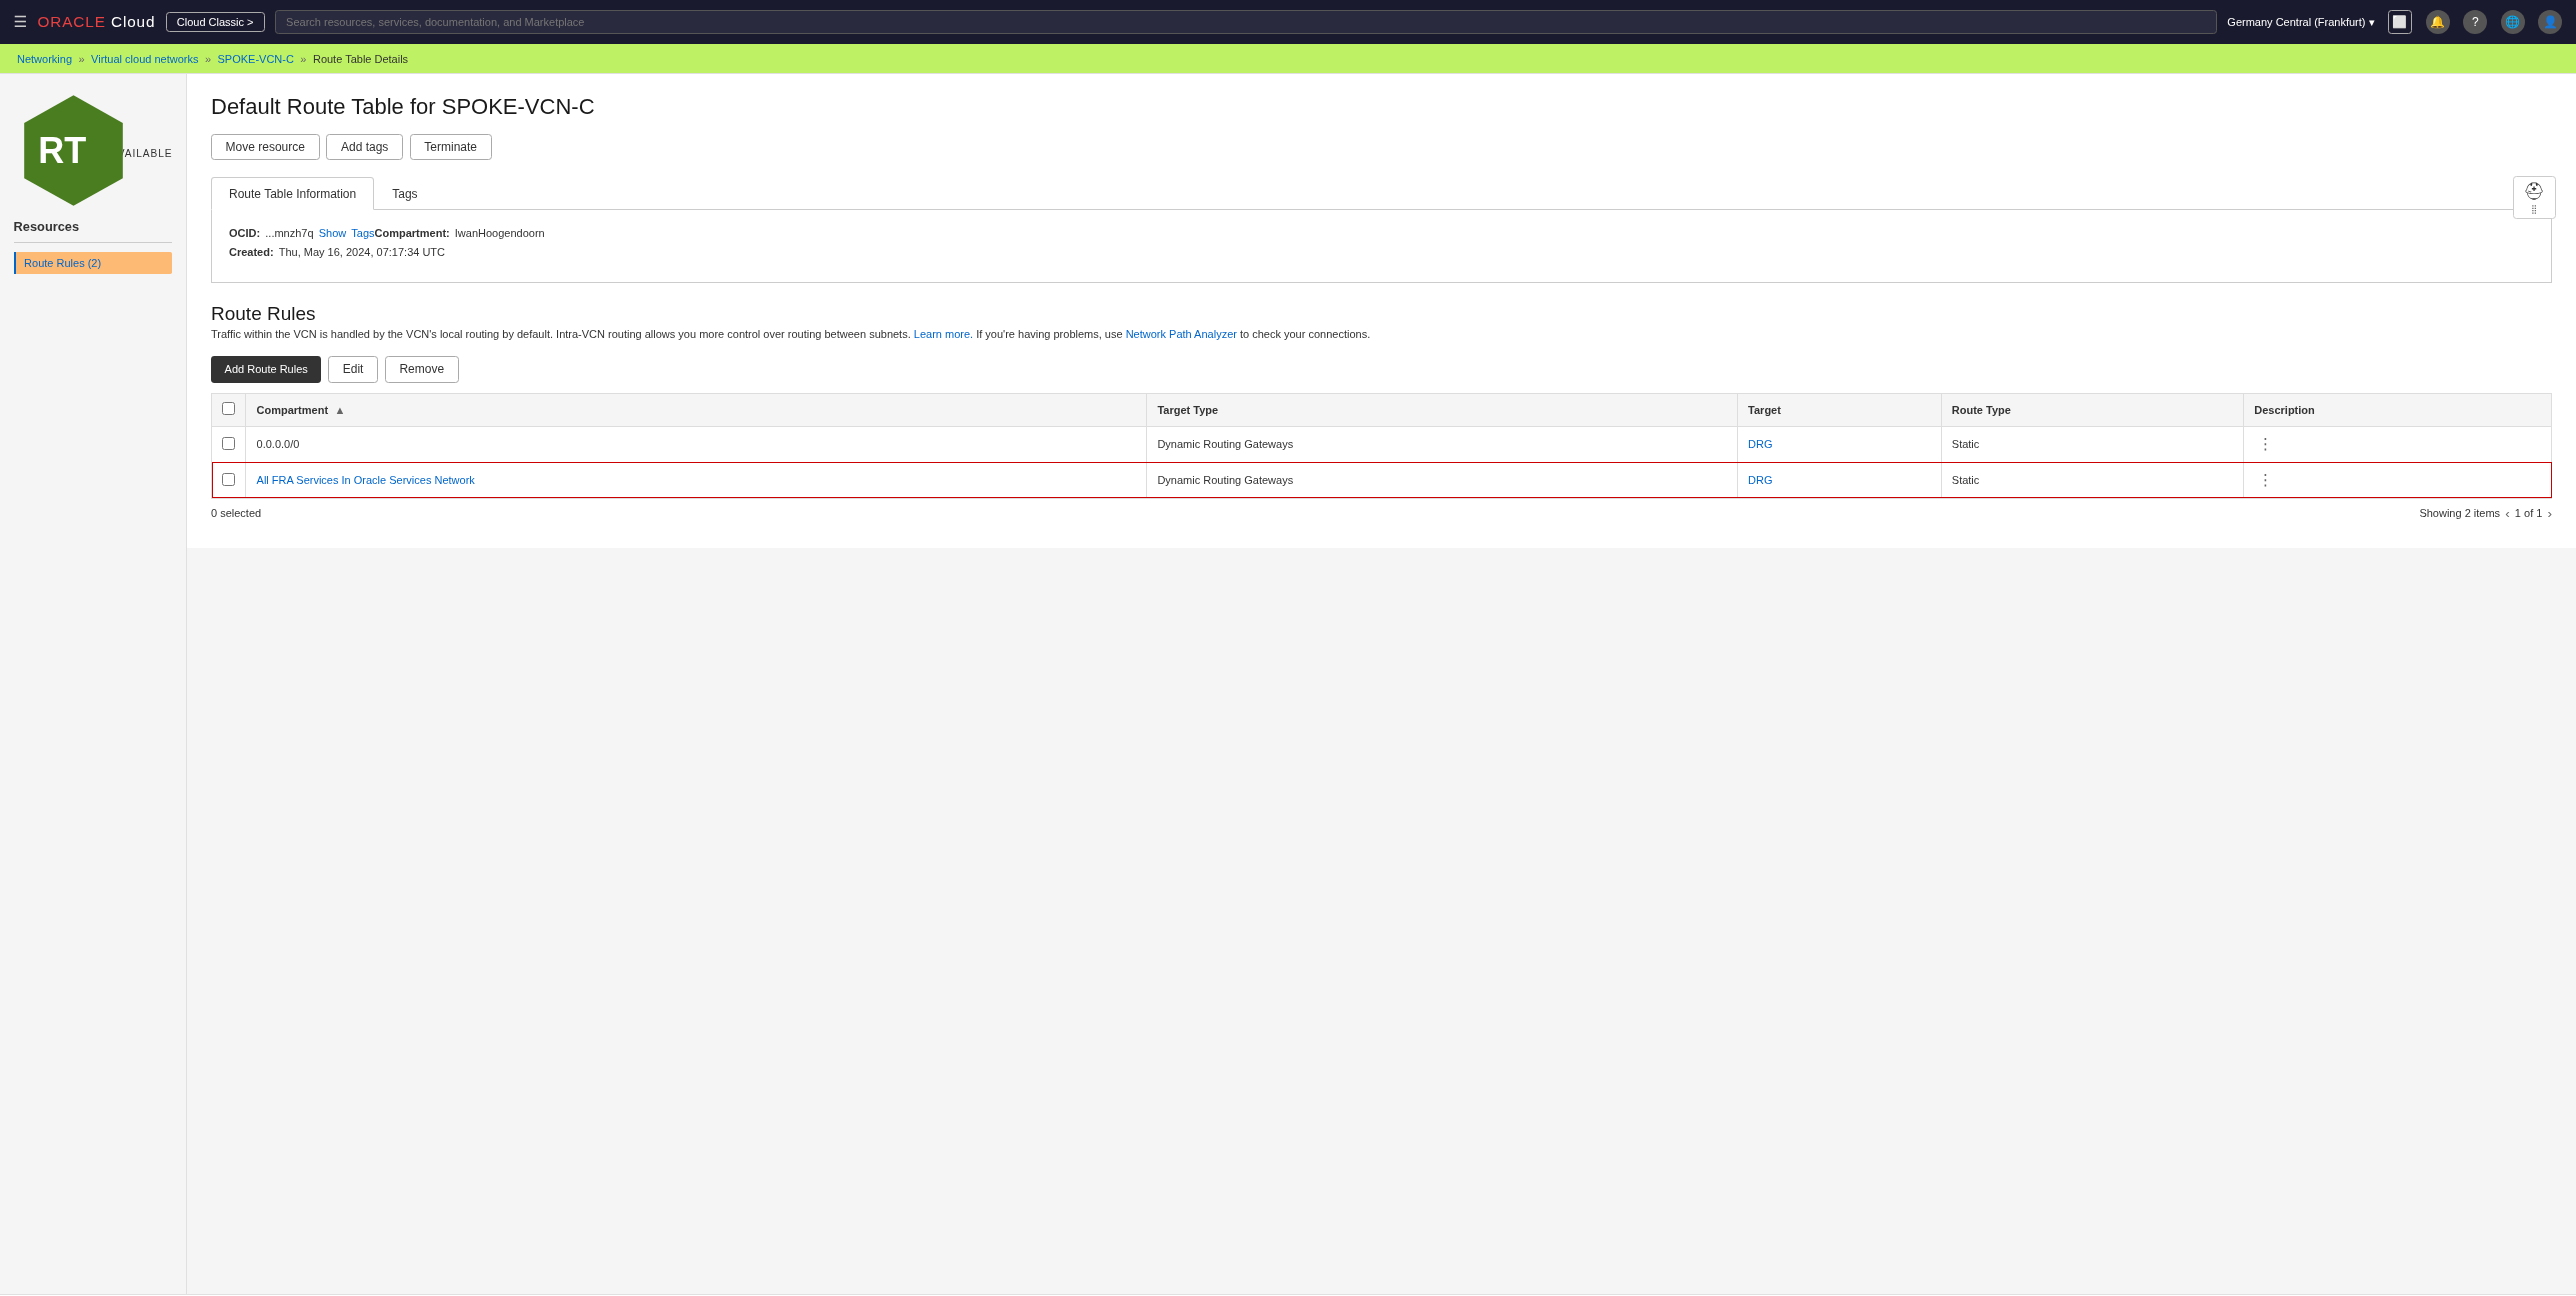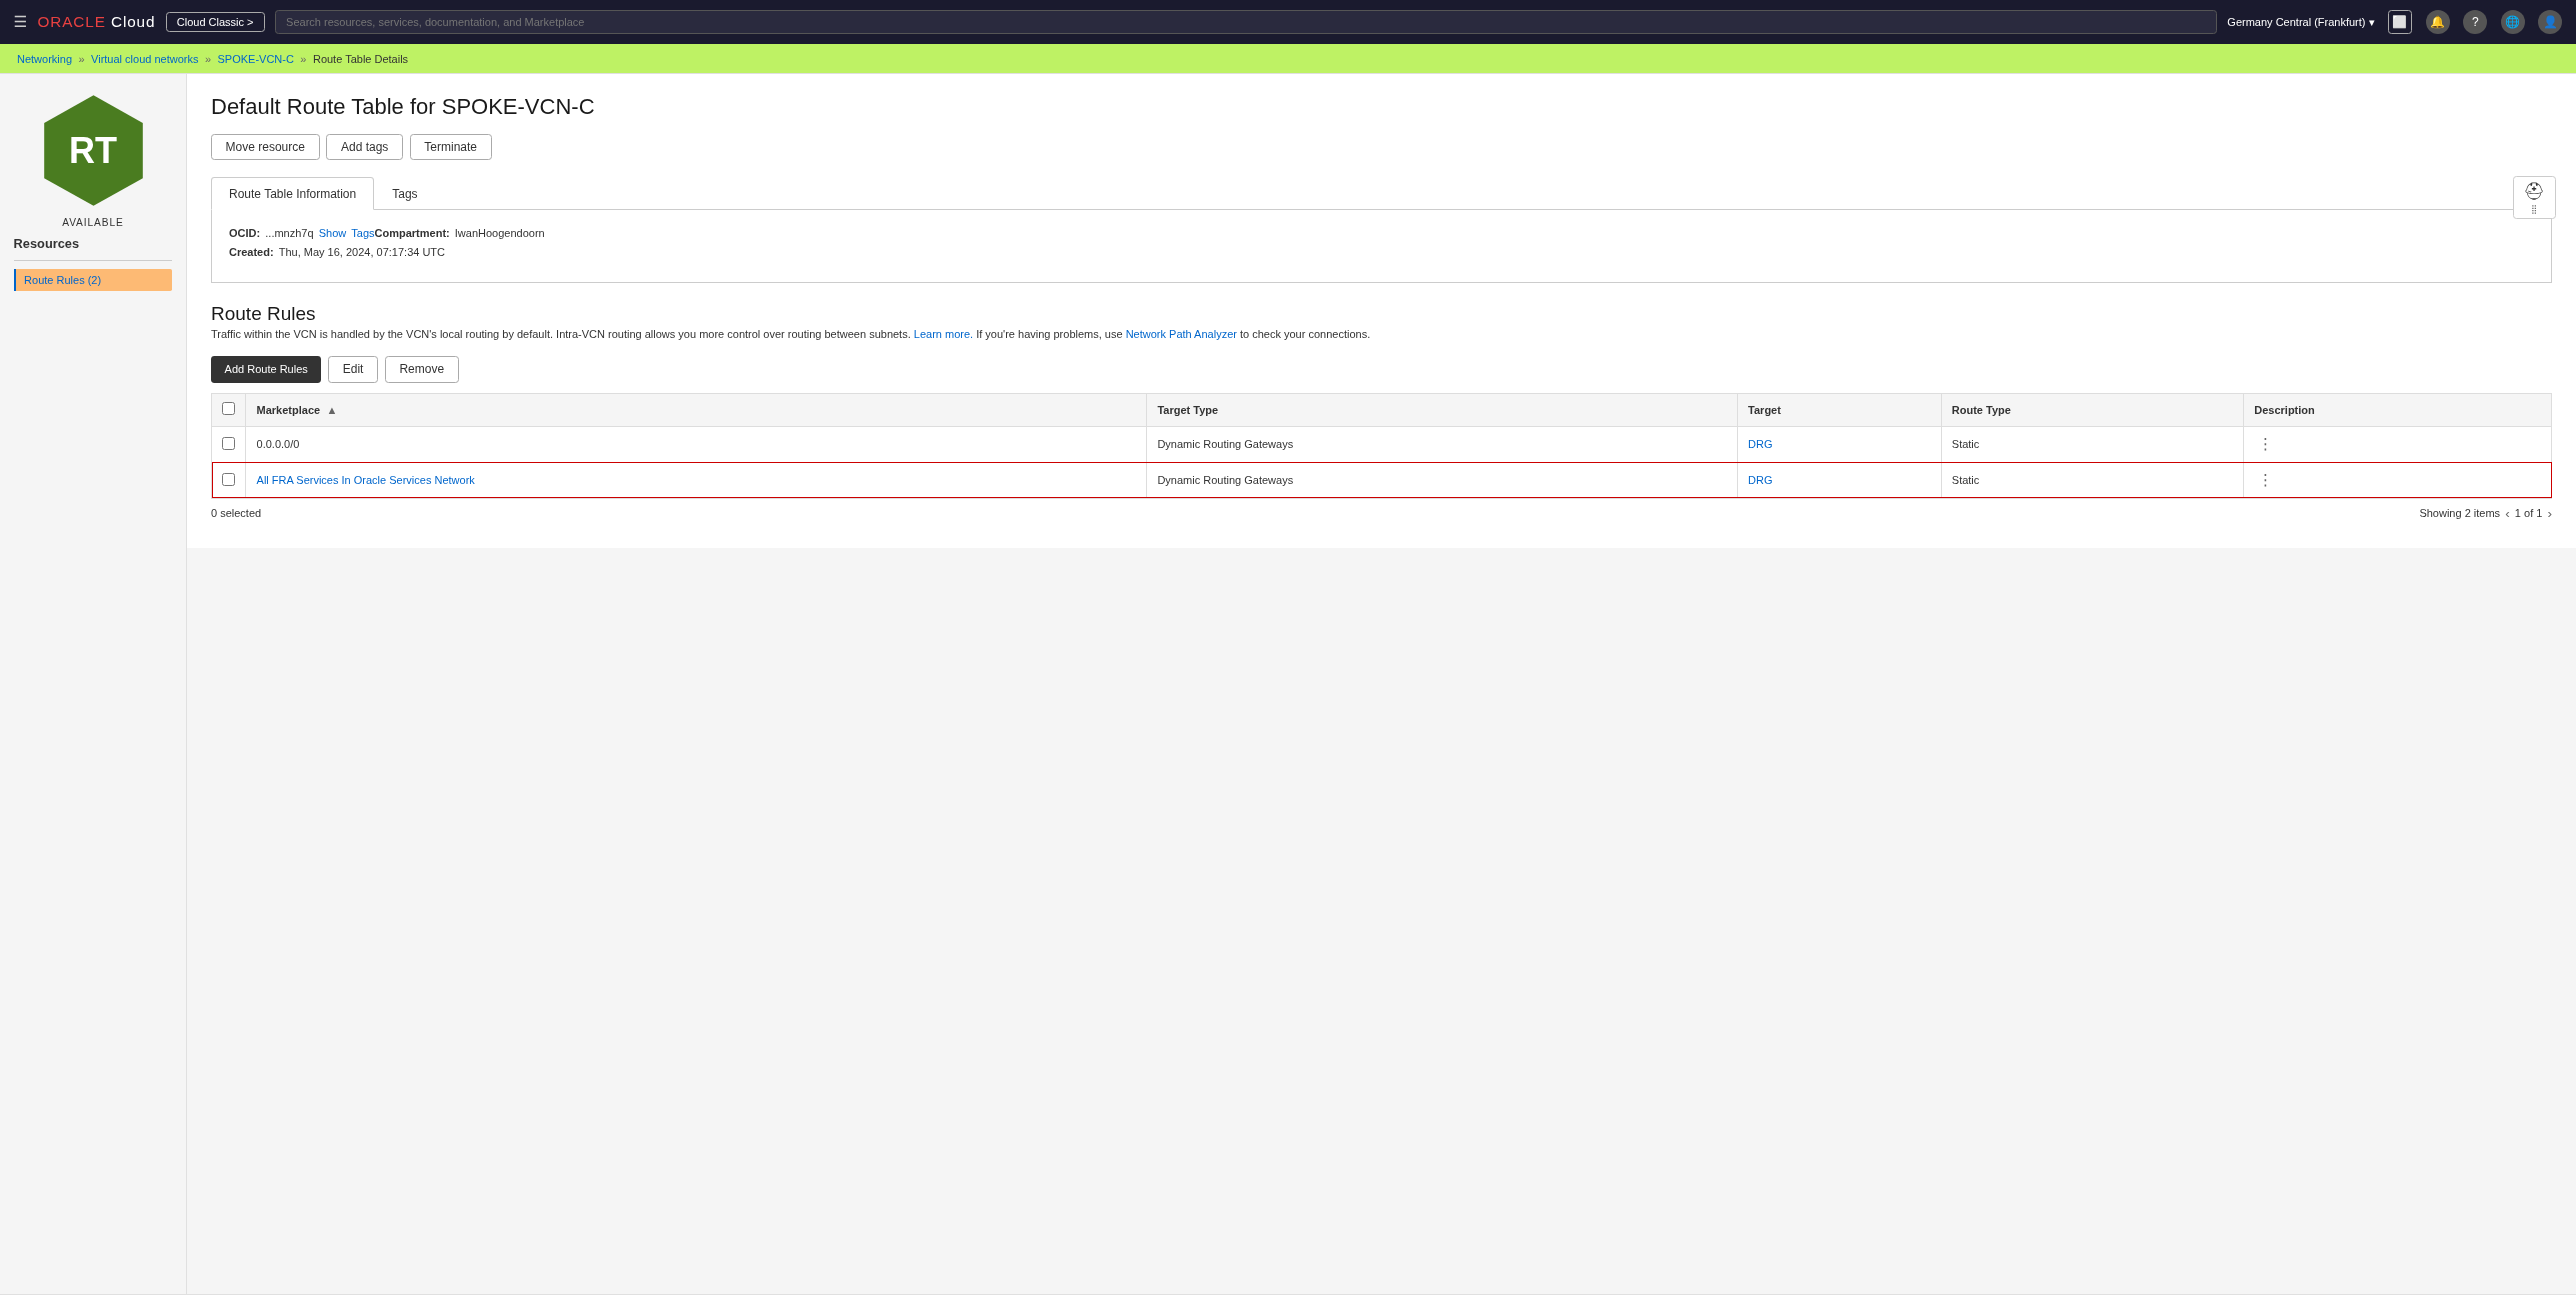--- a/index.html
+++ b/index.html
@@ -69,21 +69,21 @@
     
     .sidebar {
       width: 187px;
       min-width: 187px;
       background: #f5f5f5;
       padding: 17px 13.6px;
       border-right: 0.9px solid #e0e0e0;
     }
     .rt-hexagon {
       display: flex;
-      flex-direction: column;
+      flex-direction: row;
       align-items: center;
       margin-bottom: 7px;
     }
     .hexagon-shape {
       width: 119px;
       height: 119px;
       position: relative;
       display: flex;
       align-items: center;
       justify-content: center;
@@ -412,21 +412,21 @@
         <button class="btn-outline">Remove</button>
       </div>
 
       <table class="route-table">
         <thead>
           <tr>
             <th class="checkbox-col">
               <input type="checkbox" style="">
             </th>
             <th>
-              <span>Marketplace</span>
+              <span>Compartment</span>
               <span class="sort-arrow">▲</span>
             </th>
             <th>Target Type</th>
             <th>Target</th>
             <th>Route Type</th>
             <th>Description</th>
           </tr>
         </thead>
         <tbody>
           <tr>

